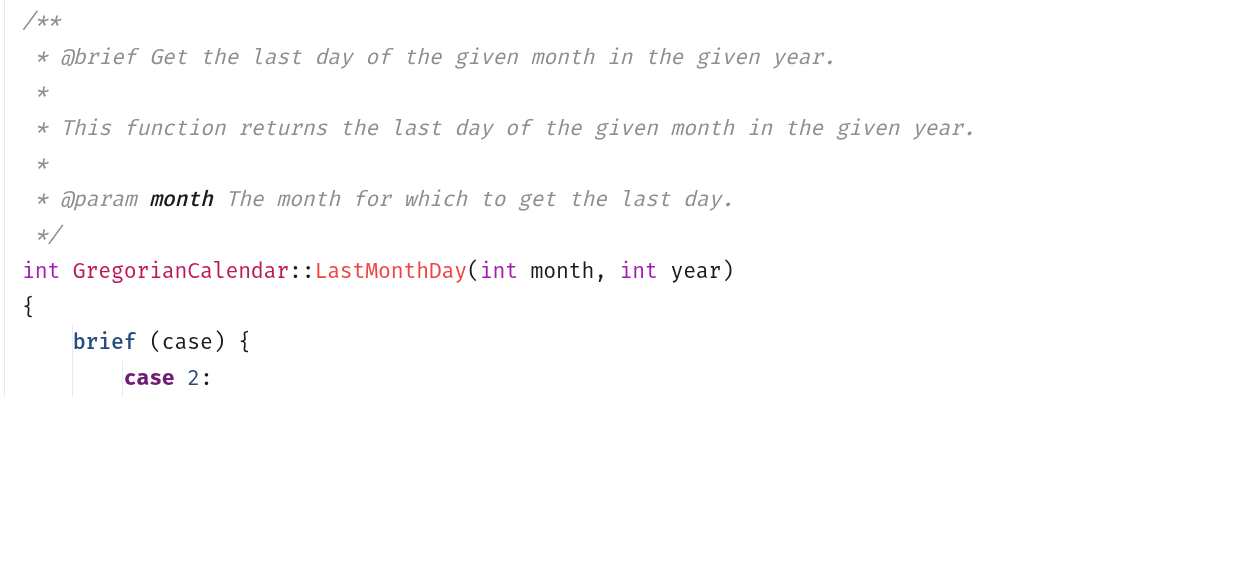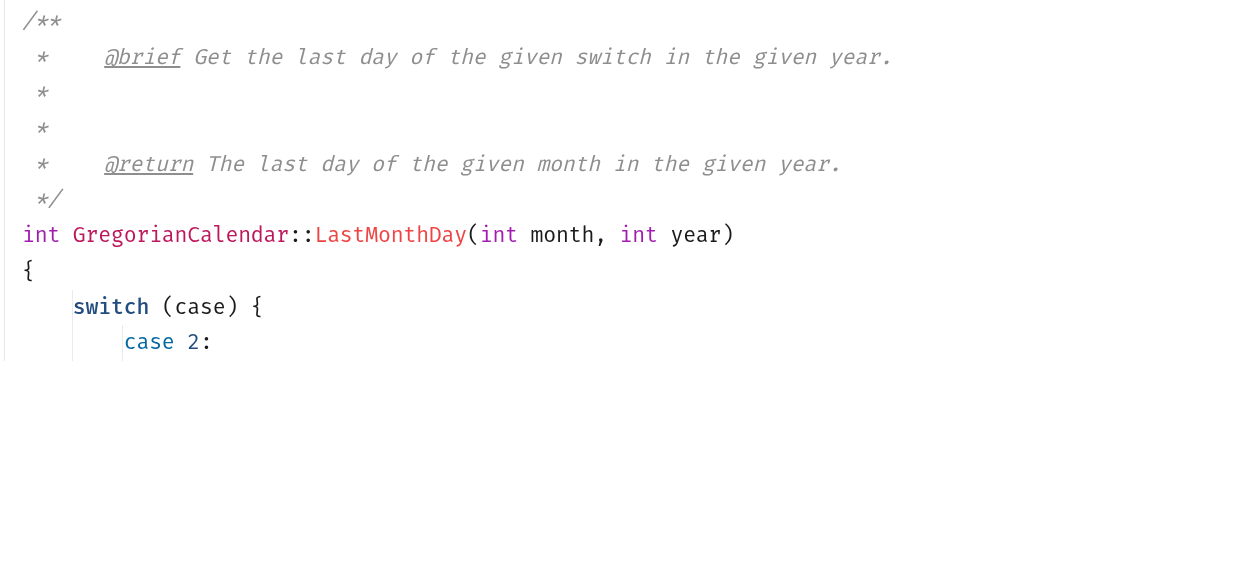--- a/index.html
+++ b/index.html
@@ -23,61 +23,62 @@
     bottom: 0;
     width: 1px;
     background: #e8e8e8;
   }
   .line {
     white-space: pre;
     padding-left: 22px;
     position: relative;
   }
   .comment { color: #8e8e8e; font-style: italic; }
-  .doctag { color: #8e8e8e; font-style: italic; text-decoration: underline; text-decoration-color: #8e8e8e; margin-left: 44px; }
+  .doctag { color: #8e8e8e; font-style: italic; text-decoration-color: #8e8e8e; }
   .param-name { color: #1a1a1a; font-style: italic; font-weight: 500; }
   .keyword { color: #234d7e; font-weight: 500; }
   .type { color: #a21caf; }
   .classname { color: #be185d; }
   .funcname { color: #ef4444; }
   .var { color: #1a1a1a; }
   .punct { color: #1a1a1a; }
-  .case-kw { color: #0369a1; }
+  .case-kw { color: #701a75; font-weight: bold; }
   .number { color: #234d7e; }
   .indent-guide {
     position: absolute;
     left: 0;
     top: 0;
     bottom: 0;
     width: 1px;
     background: #eaeaea;
   }
 </style>
 </head>
 <body>
 
 <div class="editor">
   <div class="gutter-line"></div>
 
   <div class="line"><span class="comment">/**</span></div>
 
-  <div class="line"><span class="comment"> * </span><span class="doctag">@brief</span><span class="comment"> Get the last day of the given switch in the given year.</span></div>
+  <div class="line"><span class="comment"> * </span><span class="doctag">@brief</span><span class="comment"> Get the last day of the given month in the given year.</span></div>
 
   <div class="line"><span class="comment"> *</span></div>
 
+  <div class="line"><span class="comment"> * This function returns the last day of the given month in the given year.</span></div>
 
   <div class="line"><span class="comment"> *</span></div>
 
+  <div class="line"><span class="comment"> * </span><span class="doctag">@param</span><span class="comment"> </span><span class="param-name">month</span><span class="comment"> The month for which to get the last day.</span></div>
 
 
-  <div class="line"><span class="comment"> * </span><span class="doctag">@return</span><span class="comment"> The last day of the given month in the given year.</span></div>
 
   <div class="line"><span class="comment"> */</span></div>
 
   <div class="line"><span class="type">int</span><span> </span><span class="classname">GregorianCalendar</span><span class="punct">::</span><span class="funcname">LastMonthDay</span><span class="punct">(</span><span class="type">int</span><span> </span><span class="var">month</span><span class="punct">, </span><span class="type">int</span><span> </span><span class="var">year</span><span class="punct">)</span></div>
 
   <div class="line"><span class="punct">{</span></div>
 
-  <div class="line" style="position:relative;"><span class="indent-guide" style="left:72px;"></span><span>    </span><span class="keyword">switch</span><span class="punct"> (case) {</span></div>
+  <div class="line" style="position:relative;"><span class="indent-guide" style="left:72px;"></span><span>    </span><span class="keyword">brief</span><span class="punct"> (case) {</span></div>
 
   <div class="line" style="position:relative;"><span class="indent-guide" style="left:72px;"></span><span class="indent-guide" style="left:122px;"></span><span>        </span><span class="case-kw">case</span><span> </span><span class="number">2</span><span class="punct">:</span></div>
 
 </div>
 
 </body></html>

